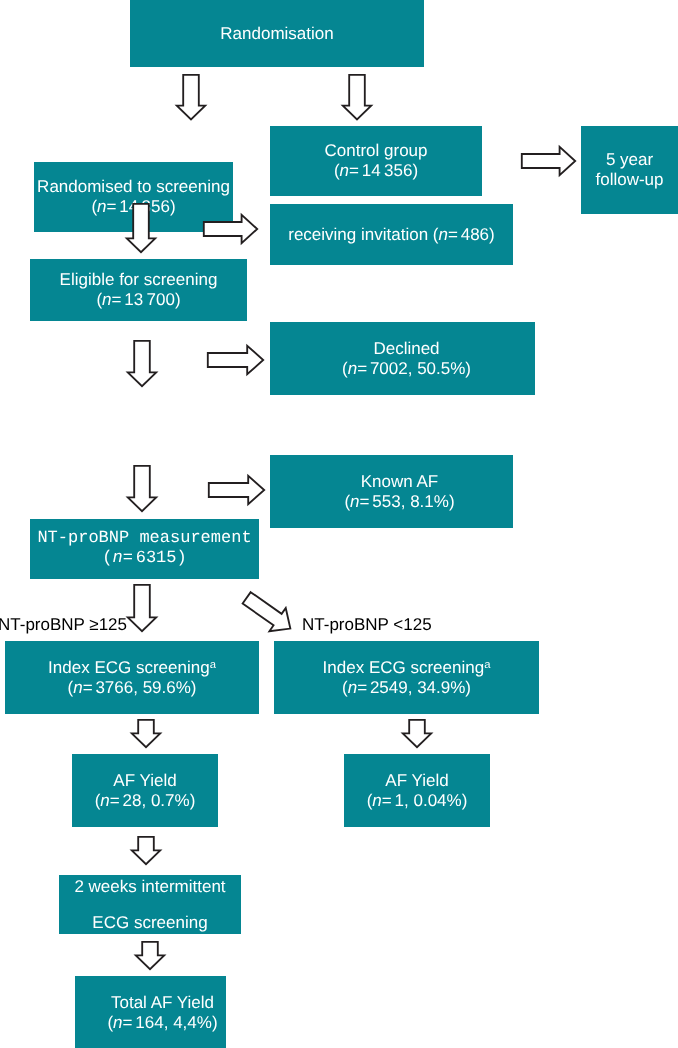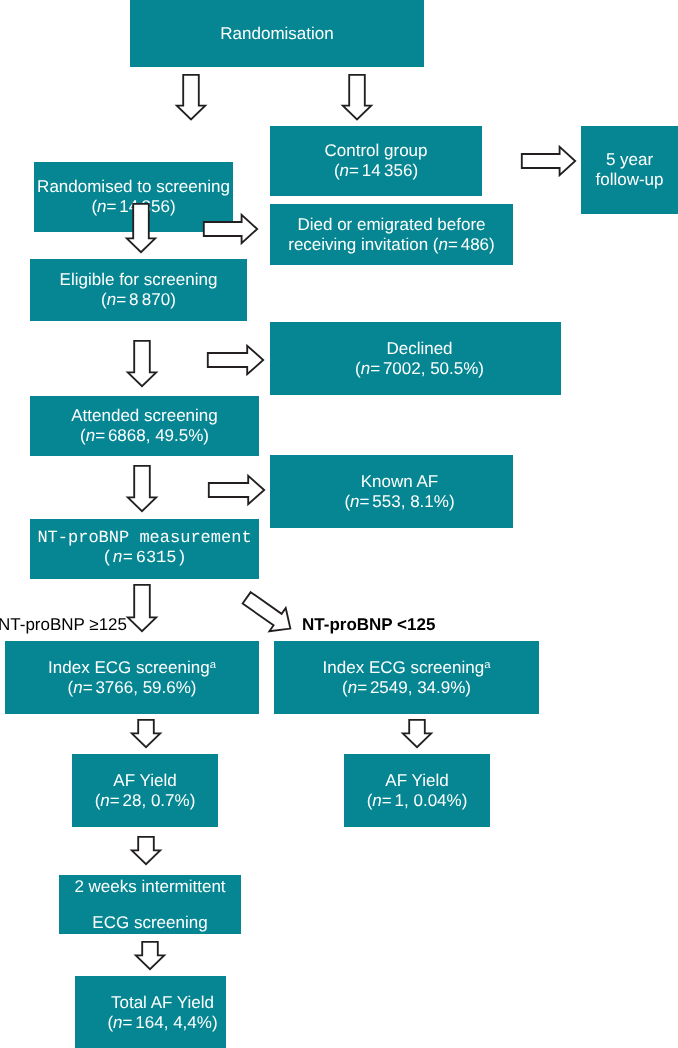--- a/index.html
+++ b/index.html
@@ -19,34 +19,34 @@
   svg.arrow path{fill:#ffffff;stroke:#231f20;stroke-width:1.85;
        stroke-linejoin:miter;stroke-miterlimit:10;}
 
   
   #b-randomisation{left:130px; top:0px;  width:294px; height:67px;}
   #b-rand-screen  {left:34px;  top:126px; width:199px; height:70px;margin-top:36px;}
   #b-control      {left:270px; top:126px; width:212px; height:70px;}
   #b-5year        {left:581px; top:126px; width:97px;  height:88px;}
   #b-died         {left:270px; top:204px; width:243px; height:61px;}
   #b-eligible     {left:30px;  top:259px; width:217px; height:62px;}
-  #b-declined     {left:270px; top:322px; width:291px; height:73px;padding-left:8px;}
+  #b-declined     {left:270px; top:322px; width:265px; height:73px;padding-left:8px;}
   #b-attended     {left:30px;  top:396px; width:229px; height:60px;}
   #b-knownaf      {left:270px; top:455px; width:243px; height:73px;padding-left:16px;}
   #b-ntpro        {left:30px;  top:519px; width:229px; height:60px;font-family:Liberation Mono, monospace;}
   #b-ecghigh      {left:5px;   top:641px; width:254px; height:73px;}
   #b-ecglow       {left:274px; top:641px; width:265px; height:73px;}
   #b-afhigh       {left:72px;  top:754px; width:146px; height:73px;}
   #b-aflow        {left:344px; top:754px; width:146px; height:73px;}
   #b-2weeks       {left:59px;  top:875px; width:182px; height:59px;gap:16px;}
   #b-total        {left:75px;  top:976px; width:151px; height:73px;padding-left:24px;}
 
   
   #lb-high{left:-2px;  top:615px;}
-  #lb-low {left:302px; top:615px;font-weight:bold;}
+  #lb-low {left:302px; top:615px;}
 
   
   #a1 {left:176px; top:74px;}
   #a2 {left:342px; top:74px;}
   #a3 {left:521px; top:146px;}
   #a4 {left:126px; top:203px;}
   #a5 {left:203px; top:214px;}
   #a6 {left:127px; top:340px;}
   #a7 {left:207px; top:345px;}
   #a8 {left:127px; top:465px;}
@@ -76,38 +76,33 @@
     <span class="l">Control group</span>
     <span class="l"><span>(</span><i class="n">n</i><span>= 14 356)</span></span>
   </div>
 
   <div class="box" id="b-5year">
     <span class="l">5 year</span>
     <span class="l">follow-up</span>
   </div>
 
   <div class="box" id="b-died">
-    <span class="l">Died or emigrated before</span>
     <span class="l"><span>receiving invitation (</span><i class="n">n</i><span>= 486)</span></span>
   </div>
 
   <div class="box" id="b-eligible">
     <span class="l">Eligible for screening</span>
-    <span class="l"><span>(</span><i class="n">n</i><span>= 8 870)</span></span>
+    <span class="l"><span>(</span><i class="n">n</i><span>= 13 700)</span></span>
   </div>
 
   <div class="box" id="b-declined">
     <span class="l">Declined</span>
     <span class="l"><span>(</span><i class="n">n</i><span>= 7002, 50.5%)</span></span>
   </div>
 
-  <div class="box" id="b-attended">
-    <span class="l">Attended screening</span>
-    <span class="l"><span>(</span><i class="n">n</i><span>= 6868, 49.5%)</span></span>
-  </div>
 
   <div class="box" id="b-knownaf">
     <span class="l">Known AF</span>
     <span class="l"><span>(</span><i class="n">n</i><span>= 553, 8.1%)</span></span>
   </div>
 
   <div class="box" id="b-ntpro">
     <span class="l">NT-proBNP measurement</span>
     <span class="l"><span>(</span><i class="n">n</i><span>= 6315)</span></span>
   </div>

